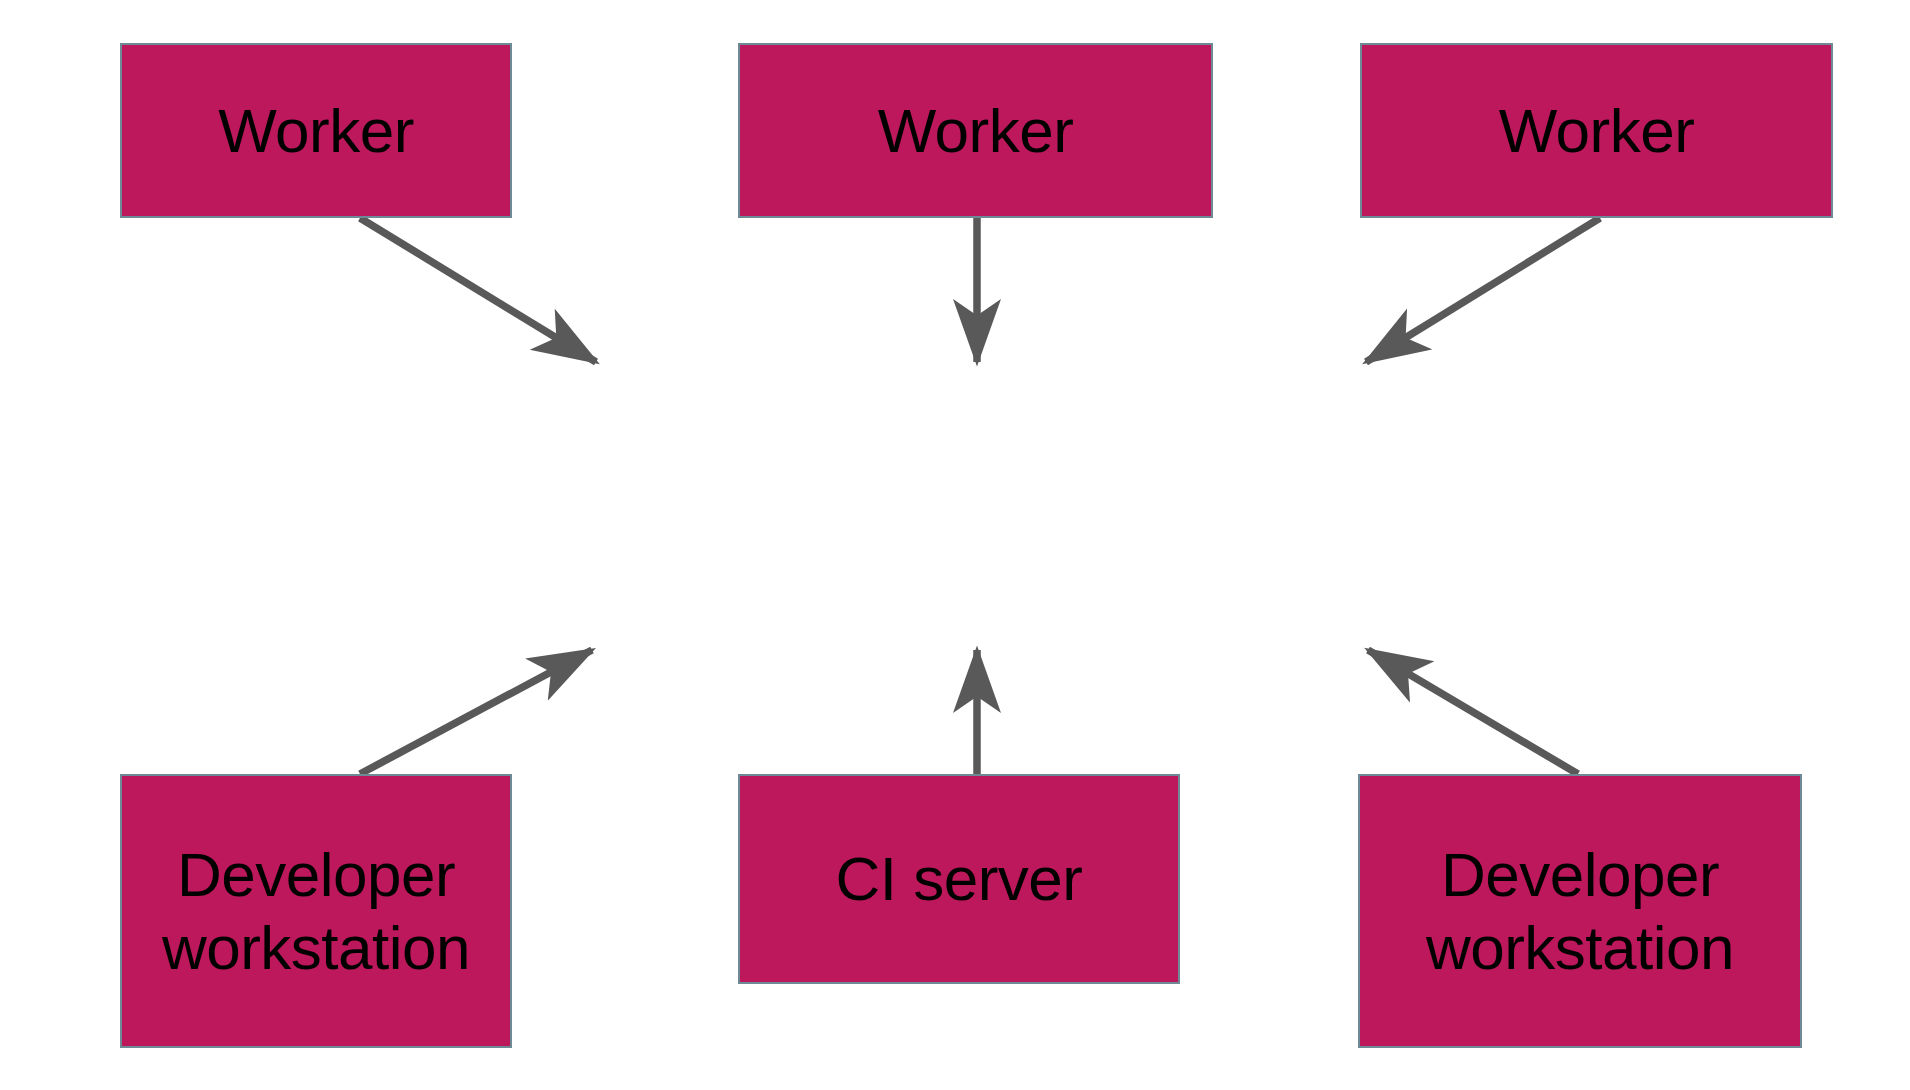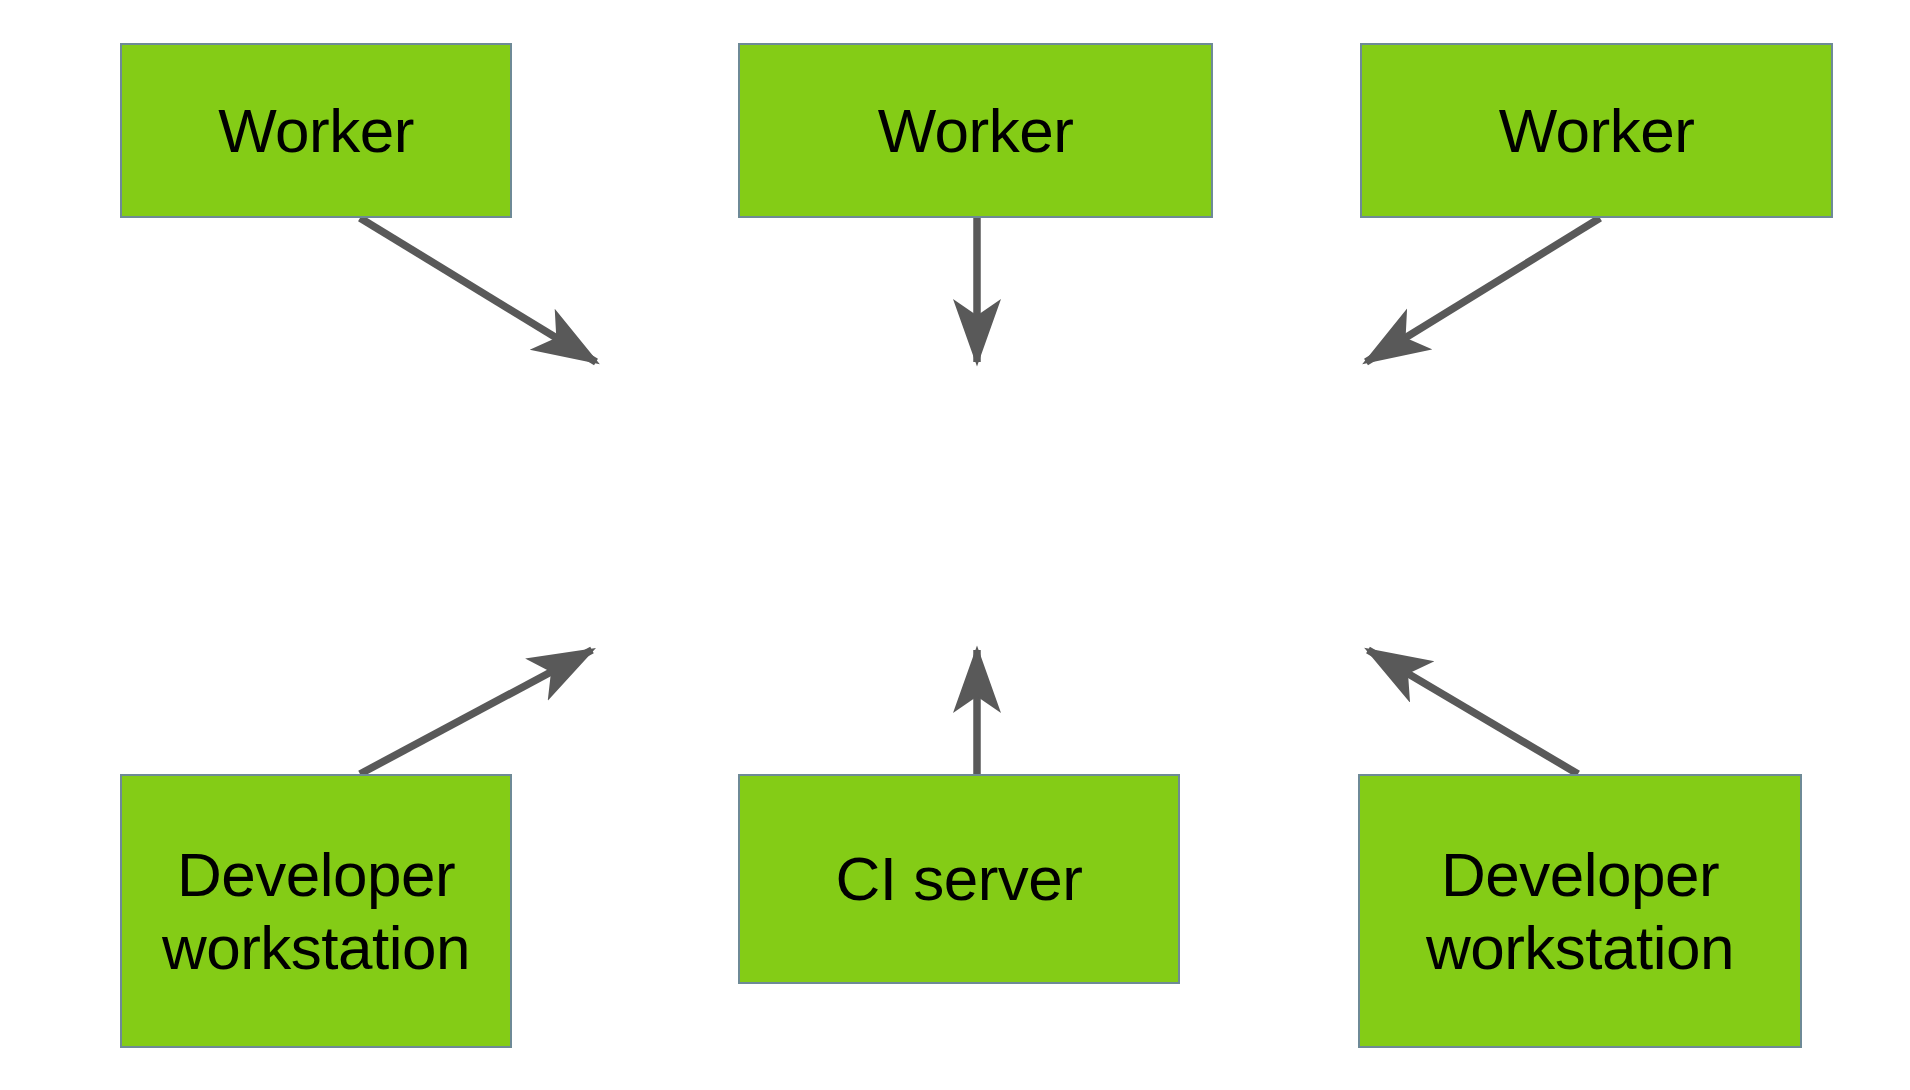--- a/index.html
+++ b/index.html
@@ -21,21 +21,21 @@
     position: absolute;
     left: 0;
     top: 0;
     width: 1910px;
     height: 1090px;
     pointer-events: none;
   }
   .node {
     position: absolute;
     box-sizing: border-box;
-    background: #84cc16;
+    background: #be185d;
     border: 2px solid #6e8a96;
     display: flex;
     align-items: center;
     justify-content: center;
     text-align: center;
     z-index: 2;
   }
   .node-label {
     color: #000000;
     font-family: "Liberation Sans", sans-serif;

